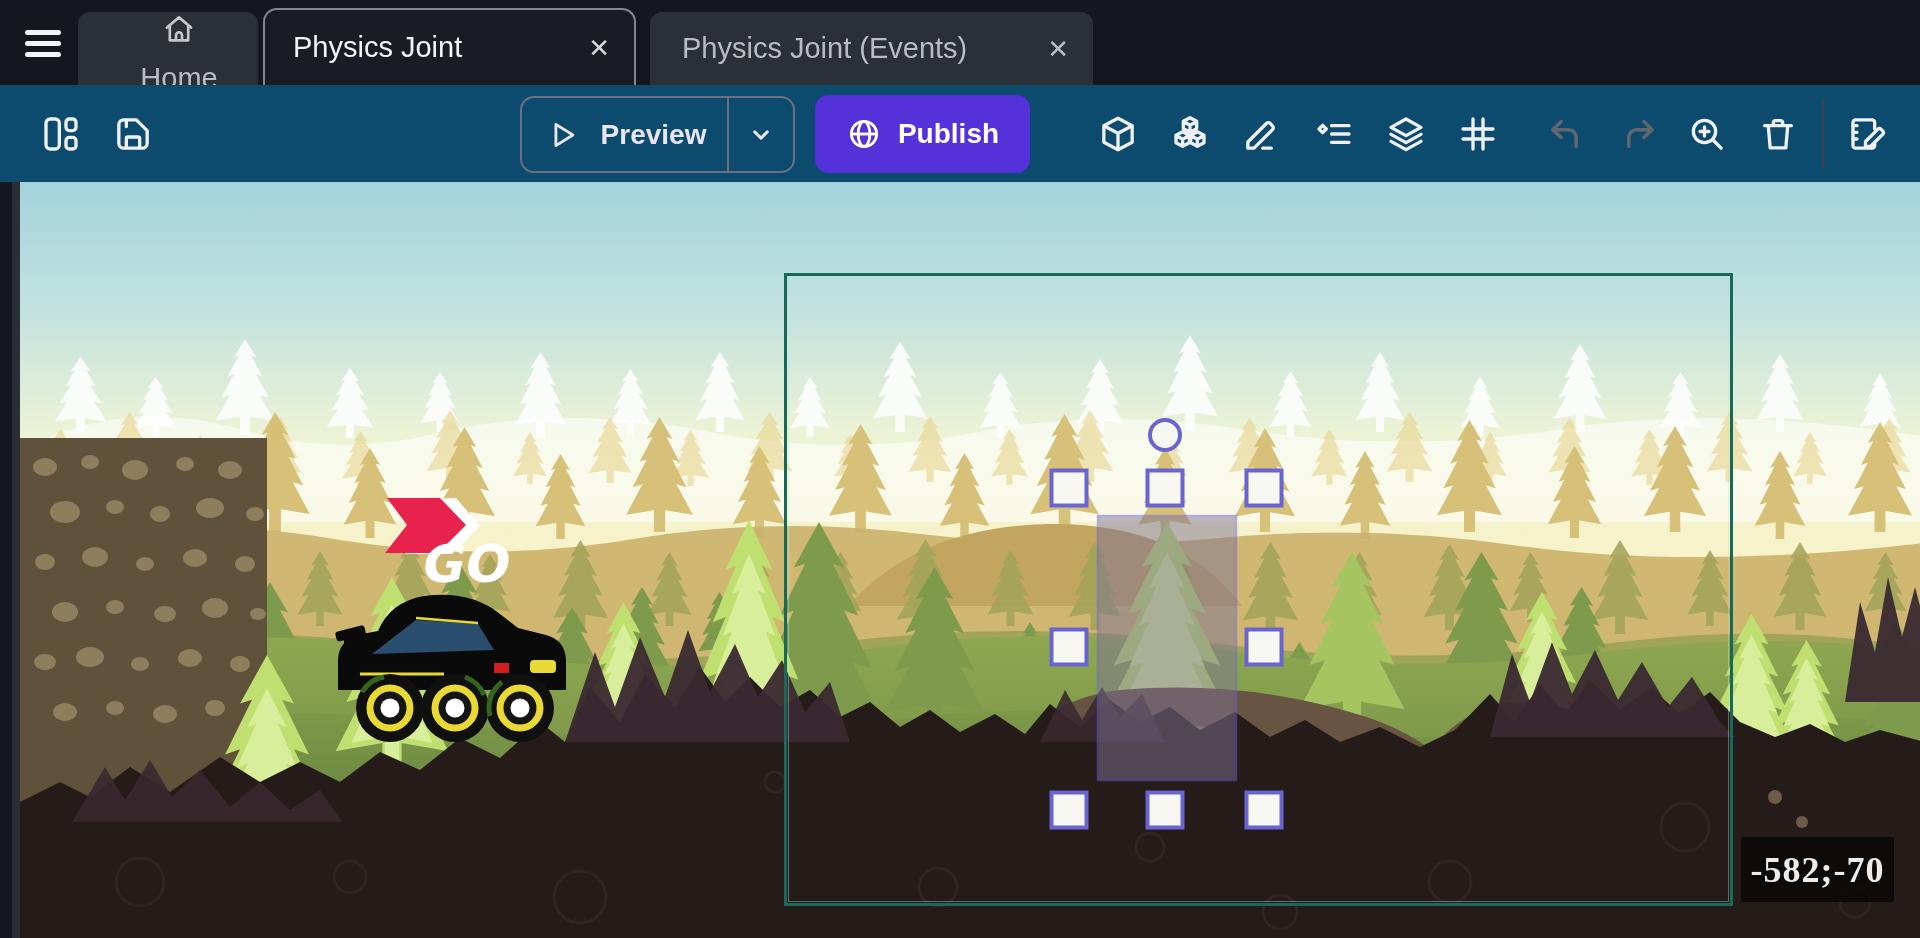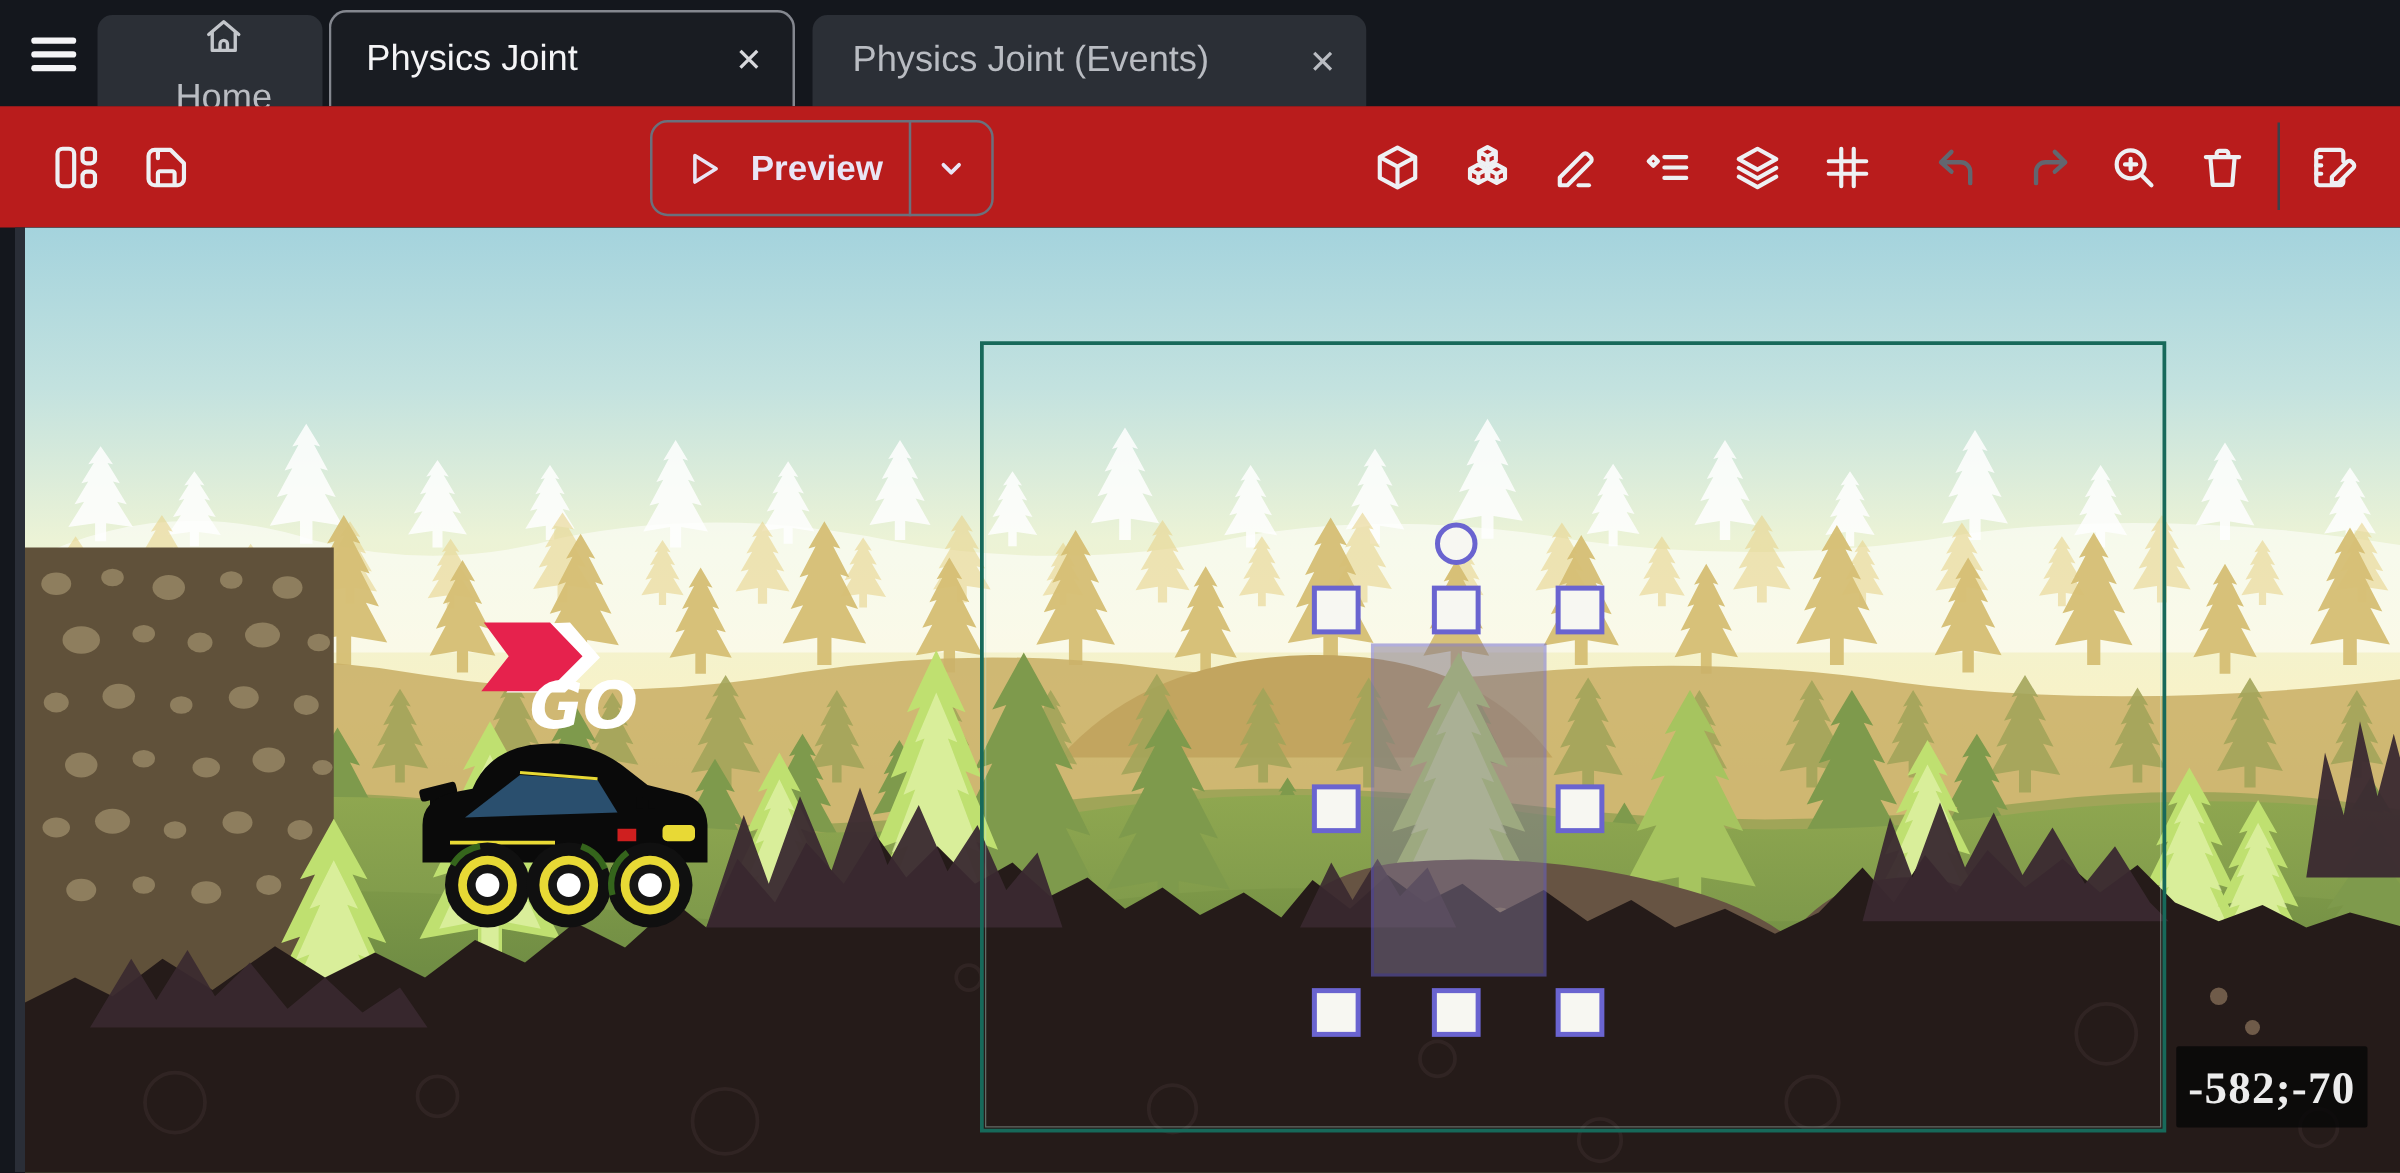--- a/index.html
+++ b/index.html
@@ -15,21 +15,21 @@
   .tab{position:absolute;display:flex;align-items:center;color:#b9bcc2;font-size:29px;}
   .tab-home{left:78px;top:12px;width:180px;height:73px;background:#2b2f36;border-radius:12px 12px 0 0;padding-left:22px;gap:16px;flex-direction:column;}
   .tab-active{left:263px;top:8px;width:373px;height:77px;background:#191c22;border:2px solid #84878f;border-bottom:none;
               border-radius:14px 14px 0 0;color:#f4f4f6;font-weight:500;padding-left:28px;gap:0;}
   .tab-events{left:650px;top:12px;width:443px;height:73px;background:#2b2f36;border-radius:12px 12px 0 0;padding-left:32px;text-align:right;}
   .tab .close{margin-left:auto;margin-right:24px;font-size:26px;color:#d7d8dc;cursor:pointer;line-height:1;}
   .tab-events .close{color:#b9bcc2;}
   .homeicon{width:34px;height:34px;flex:0 0 auto;}
 
   
-  .toolbar{position:absolute;left:0;top:85px;width:1920px;height:97px;background:#b91c1c;}
+  .toolbar{position:absolute;left:0;top:85px;width:1920px;height:97px;background:#0c4a6e;}
   .tbtn{position:absolute;top:0;height:97px;display:flex;align-items:center;justify-content:center;cursor:pointer;}
   .icon38{width:40px;height:40px;}
   .preview{position:absolute;left:520px;top:11px;width:275px;height:77px;border:2px solid #6b707c;border-radius:14px;
            display:flex;align-items:center;color:#e9e5f5;cursor:pointer;}
   .preview .play{margin-left:24px;width:34px;height:34px;}
   .preview .plabel{flex:1;text-align:center;font-size:28px;font-weight:700;}
   .preview .pdivider{width:2px;height:77px;background:#6b707c;}
   .preview .chev{width:64px;display:flex;align-items:center;justify-content:center;}
   .publish{position:absolute;left:815px;top:10px;width:215px;height:78px;background:#5531d9;border-radius:14px;
            display:flex;align-items:center;justify-content:center;gap:16px;color:#fff;cursor:pointer;}
@@ -101,20 +101,30 @@
       </svg>
       <span class="plabel">Preview</span>
       <span class="pdivider"></span>
       <span class="chev">
         <svg width="30" height="30" viewBox="0 0 24 24">
           <path d="M7 9.5 12 14.5 17 9.5" fill="none" stroke="#e9e5f5" stroke-width="2.4" stroke-linecap="round" stroke-linejoin="round"></path>
         </svg>
       </span>
     </div>
 
+    <div class="publish">
+      <svg width="36" height="36" viewBox="0 0 24 24">
+        <g fill="none" stroke="#fff" stroke-width="1.9">
+            <circle cx="12" cy="12" r="8.4"></circle>
+            <ellipse cx="12" cy="12" rx="3.9" ry="8.4"></ellipse>
+            <path d="M3.6 12 H20.4"></path>
+          </g>
+      </svg>
+      <span class="plabel">Publish</span>
+    </div>
 
     <div class="tbtn" style="left:1082px;width:72px;">
       <svg class="icon38" viewBox="0 0 24 24">
         <g class="stroke-ic">
             <path d="M12 2.5 20.5 7 V17 L12 21.5 3.5 17 V7 Z"></path>
             <path d="M4 7.3 12 11.6 20 7.3 M12 11.6 V21"></path>
           </g>
       </svg>
     </div>
     <div class="tbtn" style="left:1154px;width:72px;">

